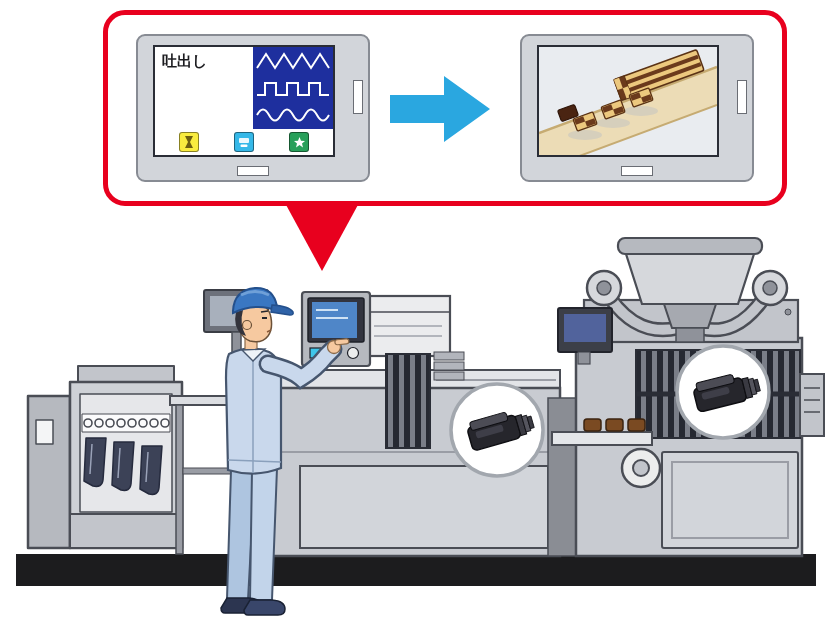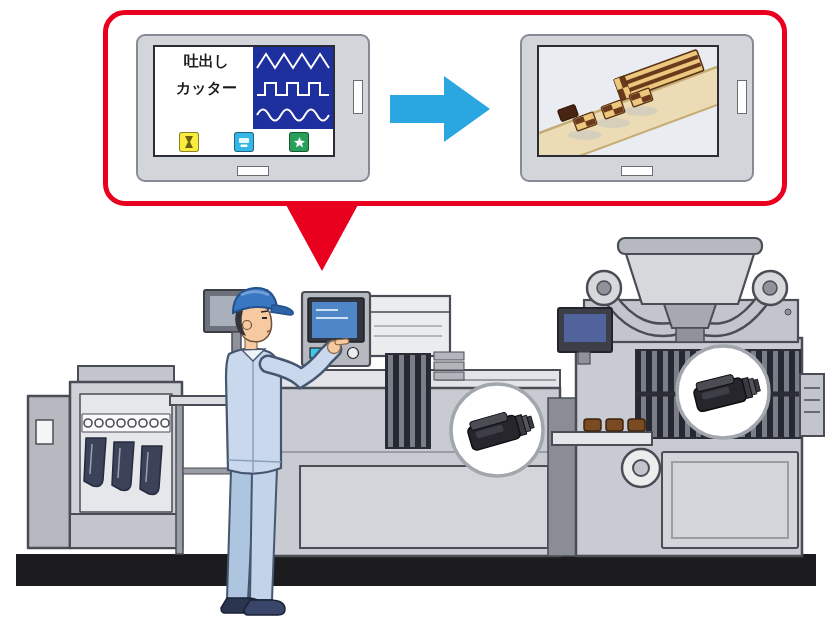--- a/index.html
+++ b/index.html
@@ -16,21 +16,21 @@
   .hmi {
     position:absolute; width:234px; height:148px; box-sizing:border-box;
     background:#d2d5da; border:2px solid #878b93; border-radius:9px;
   }
   .hmi-left  { left:28px;  top:19px; }
   .hmi-right { left:412px; top:19px; }
   .hmi-screen {
     position:absolute; left:15px; top:9px; width:182px; height:112px;
     box-sizing:border-box; border:2px solid #2a2d36; background:#fff; overflow:hidden;
   }
-  .screen-main  { display:flex; height:82px;text-align:center; }
+  .screen-main  { display:flex; height:82px; }
   .screen-labels{ width:96px; box-sizing:border-box; padding:1px 0 0 7px; }
   .jp-label     { font-size:15px; font-weight:bold; color:#1b1b1f; line-height:27px; white-space:nowrap; }
   .screen-waves { flex:1; background:#1e2f9e; border-left:2px solid #fff;
                   display:flex; flex-direction:column; justify-content:space-around; }
   .screen-waves svg { display:block; }
   .screen-toolbar { height:26px; display:flex; align-items:center; justify-content:space-around; padding:0 6px; }
   .tb-icon { width:18px; height:18px; border-radius:3px; border:1px solid rgba(0,0,0,.45);
              display:flex; align-items:center; justify-content:center; }
   .tb-yellow{ background:#f9ec3f; } .tb-cyan{ background:#35b8e8; } .tb-green{ background:#28a05a; }
   .slot-side   { position:absolute; right:5px; top:44px; width:8px; height:32px;
@@ -214,21 +214,20 @@
     <polygon points="8,0 82,0 45,68" fill="#e8001e"></polygon>
   </svg>
 
   <div class="callout">
 
     <div class="hmi hmi-left">
       <div class="hmi-screen">
         <div class="screen-main">
           <div class="screen-labels">
             <div class="jp-label">吐出し</div>
-            <div class="jp-label">カッター</div>
           </div>
           <div class="screen-waves">
             <svg width="80" height="26" viewBox="0 0 80 26">
                 <polyline points="4,20 13,6 22,20 31,6 40,20 49,6 58,20 67,6 76,20" fill="none" stroke="#fff" stroke-width="2"></polyline>
               </svg>
             <svg width="80" height="26" viewBox="0 0 80 26">
                 <path d="M4,20 h8 v-12 h11 v12 h11 v-12 h11 v12 h11 v-12 h11 v12 h9" fill="none" stroke="#fff" stroke-width="2"></path>
               </svg>
             <svg width="80" height="26" viewBox="0 0 80 26">
                 <path d="M4,13 Q10,2 16,13 Q22,24 28,13 Q34,2 40,13 Q46,24 52,13 Q58,2 64,13 Q70,24 76,13" fill="none" stroke="#fff" stroke-width="2"></path>

